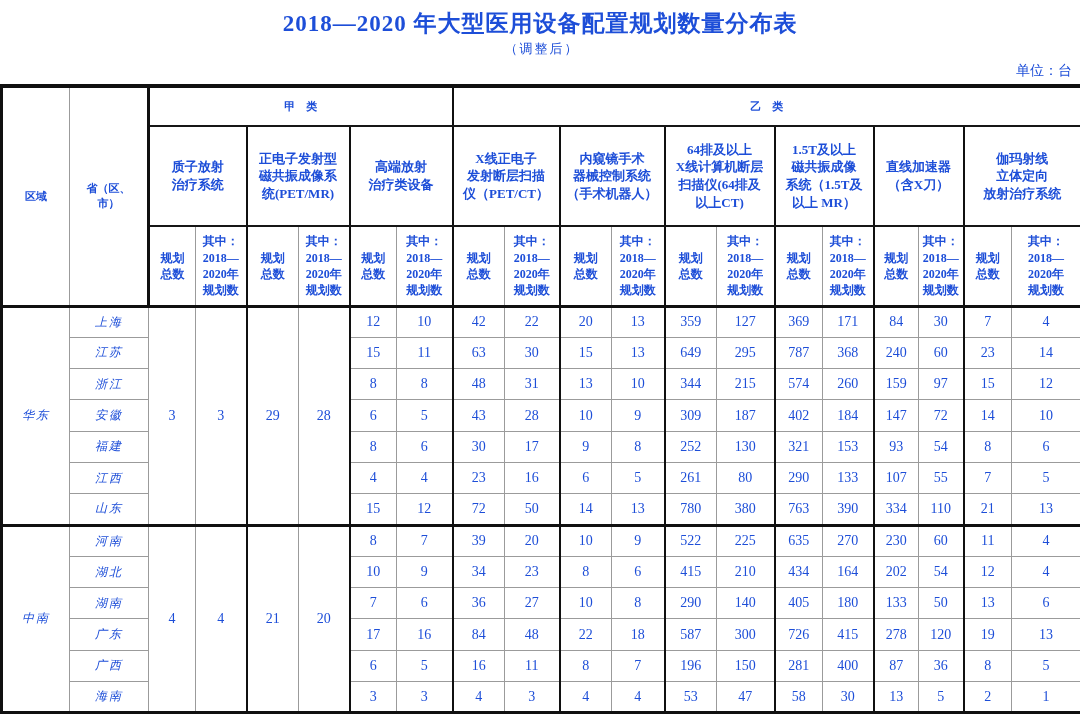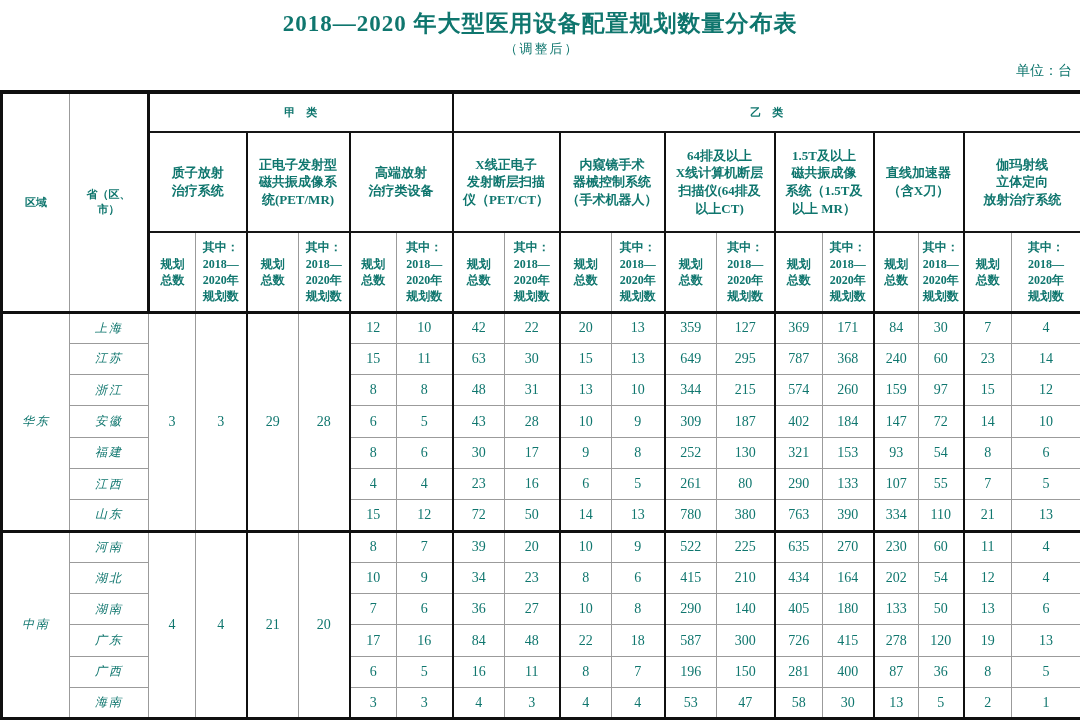--- a/index.html
+++ b/index.html
@@ -1,41 +1,41 @@
 <!DOCTYPE html>
 <html><head>
 <meta charset="utf-8">
 <style>
   html,body { margin:0; padding:0; background:#ffffff; }
   .page {
     position:relative;
     width:1080px; height:721px;
     background:#fff;
-    color:#0f766e;
+    color:#1d4ed8;
     font-family:"Liberation Serif","DejaVu Serif",serif;
     overflow:hidden;
   }
   .title {
     text-align:center;
     font-size:23px;
     font-weight:bold;
     margin:8px 0 1px 0;
     letter-spacing:1px;
   }
   .subtitle {
     text-align:center;
     font-size:13px;
     margin:1px 0 4px 4px;
     letter-spacing:2px;
   }
   .unit-note {
     text-align:right;
     font-size:14px;
     padding-right:8px;
-    margin-bottom:10px;
+    margin-bottom:4px;
   }
   table.dist {
     border-collapse:collapse;
     table-layout:fixed;
     width:1080px;
     border:3px solid #101010;
     border-top-width:4px;
   }
   table.dist th, table.dist td {
     border:1px solid #9b9b9b;

